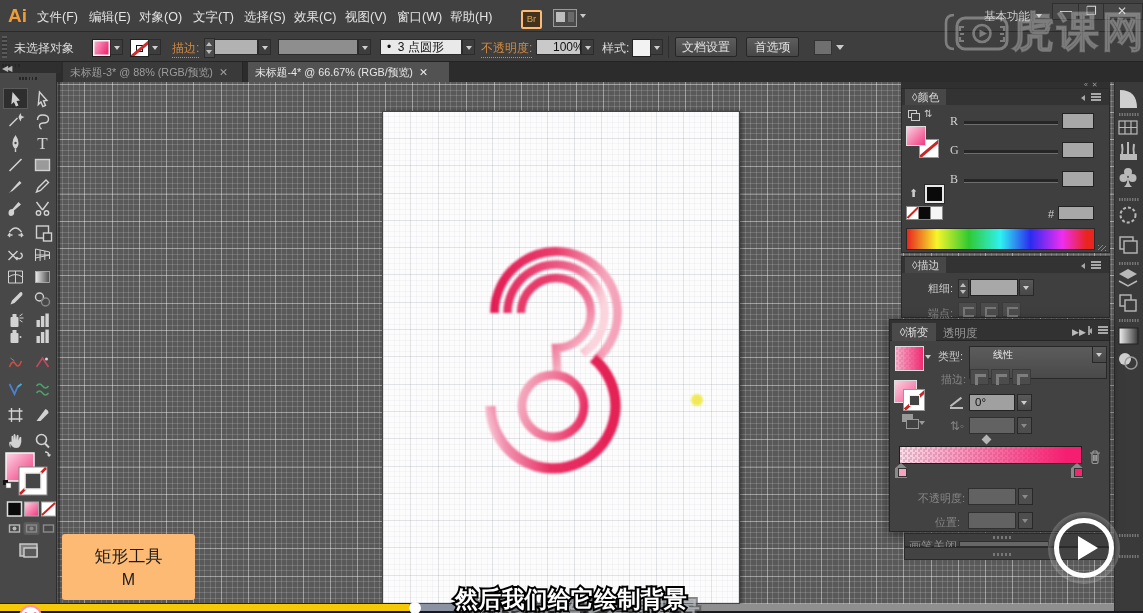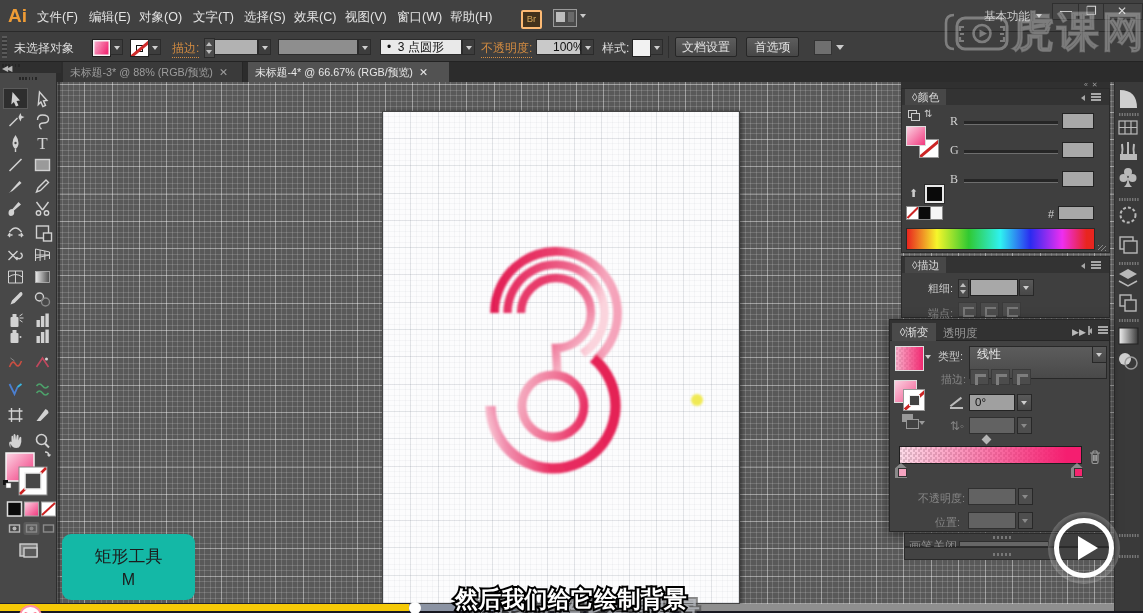--- a/index.html
+++ b/index.html
@@ -66,21 +66,21 @@
 .parrow{position:absolute;background:linear-gradient(#595959,#484848);border:1px solid #282828;box-sizing:border-box;}
 .parrow:after{content:"";position:absolute;left:50%;top:50%;margin:-2px 0 0 -3.5px;border-left:3.5px solid transparent;border-right:3.5px solid transparent;border-top:4px solid #cdcdcd;}
 .parrowdis:after{border-top-color:#8a8a8a;}
 
 #hscroll{left:57px;top:604px;width:1057px;height:7px;background:#8f8f8f;}
 #hthumb{left:360px;top:604px;width:156px;height:7px;background:#8b93a3;}
 #bottomdark{left:0;top:611px;width:1143px;height:2px;background:#171720;}
 #ybar{left:0;top:604px;width:409px;height:7px;background:#f5c907;}
 #ydot{left:409px;top:601.5px;width:12px;height:12px;border-radius:50%;background:#ffffff;}
 #facecircle{left:19px;top:605px;width:23px;height:23px;border-radius:50%;background:#ffffff;border:2.5px solid #ff8fa3;box-sizing:border-box;}
-#tooltip{left:62px;top:534px;width:133px;height:66px;background:#14b8a6;border-radius:9px;}
+#tooltip{left:62px;top:534px;width:133px;height:66px;background:#fdba74;border-radius:3px;}
 #tooltip .l1{position:absolute;left:0;width:133px;top:11px;text-align:center;font-size:17px;color:#1c1c1c;}
 #tooltip .l2{position:absolute;left:0;width:133px;top:37px;text-align:center;font-size:16px;color:#1c1c1c;}
 
 .sub{left:455px;top:584px;font-size:23px;font-weight:bold;letter-spacing:0.2px;white-space:nowrap;}
 .substroke{color:#000;-webkit-text-stroke:4px #000;}
 .subfill{color:#fff;}
 .ghost{left:468px;top:595px;font-size:23px;font-weight:bold;letter-spacing:0.2px;white-space:nowrap;}
 .ghoststroke{color:#555;-webkit-text-stroke:4px #4f4f4f;opacity:.65;}
 .ghostfill{color:#cdd1d8;opacity:.65;}
 
@@ -381,21 +381,21 @@
 <div class="abs" style="left:925px;top:355px;border-left:3.5px solid transparent;border-right:3.5px solid transparent;border-top:4.5px solid #ccc;"></div>
 <div class="abs" style="left:894px;top:380px;width:21px;height:21px;background:linear-gradient(135deg,#fbd0e0,#f25a92);border:1px solid #ddd;z-index:2;"></div>
 <div class="abs" style="left:903px;top:389px;width:20px;height:20px;background:#fff;border:1px solid #999;overflow:hidden;z-index:3;">
     <div style="position:absolute;left:-3px;top:8px;width:30px;height:3px;background:#cc2525;transform:rotate(-42deg);"></div>
     <div style="position:absolute;left:5px;top:5px;width:9px;height:9px;background:#424242;border:1px solid #eee;"></div>
   </div>
 <div class="abs" style="left:902px;top:414px;width:11px;height:8px;background:#999;"></div>
 <div class="abs" style="left:906px;top:419px;width:11px;height:8px;background:#424242;border:1px solid #999;"></div>
 <div class="abs" style="left:919px;top:421px;border-left:3px solid transparent;border-right:3px solid transparent;border-top:4px solid #999;"></div>
 <div class="abs plabel" style="left:938px;top:349px;">类型:</div>
-<div class="abs" style="left:969px;top:346px;width:138px;height:33px;background:linear-gradient(#5c5c5c,#494949);border:1px solid #282828;box-sizing:border-box;color:#e8e8e8;font-size:12px;line-height:15px;padding-left:7px;">线性</div>
+<div class="abs" style="left:969px;top:346px;width:138px;height:33px;background:linear-gradient(#5c5c5c,#494949);border:1px solid #282828;box-sizing:border-box;color:#e8e8e8;font-size:10px;line-height:15px;padding-left:23px;">线性</div>
 <div class="abs parrow" style="left:1092px;top:346px;width:15px;height:17px;"></div>
 <div class="abs pgray" style="left:941px;top:372px;">描边:</div>
 <div class="abs" style="left:970px;top:369px;width:19px;height:16px;background:#4c4c4c;border:1px solid #3a3a3a;box-sizing:border-box;">
     <div style="position:absolute;left:4px;top:4px;width:8px;height:8px;border-top:3px solid #7d7d7d;border-left:3px solid #7d7d7d;"></div>
   </div>
 <div class="abs" style="left:991px;top:369px;width:19px;height:16px;background:#4c4c4c;border:1px solid #3a3a3a;box-sizing:border-box;">
     <div style="position:absolute;left:4px;top:4px;width:8px;height:8px;border-top:3px solid #7d7d7d;border-left:3px solid #7d7d7d;"></div>
   </div>
 <div class="abs" style="left:1012px;top:369px;width:19px;height:16px;background:#4c4c4c;border:1px solid #3a3a3a;box-sizing:border-box;">
     <div style="position:absolute;left:4px;top:4px;width:8px;height:8px;border-top:3px solid #7d7d7d;border-left:3px solid #7d7d7d;"></div>

